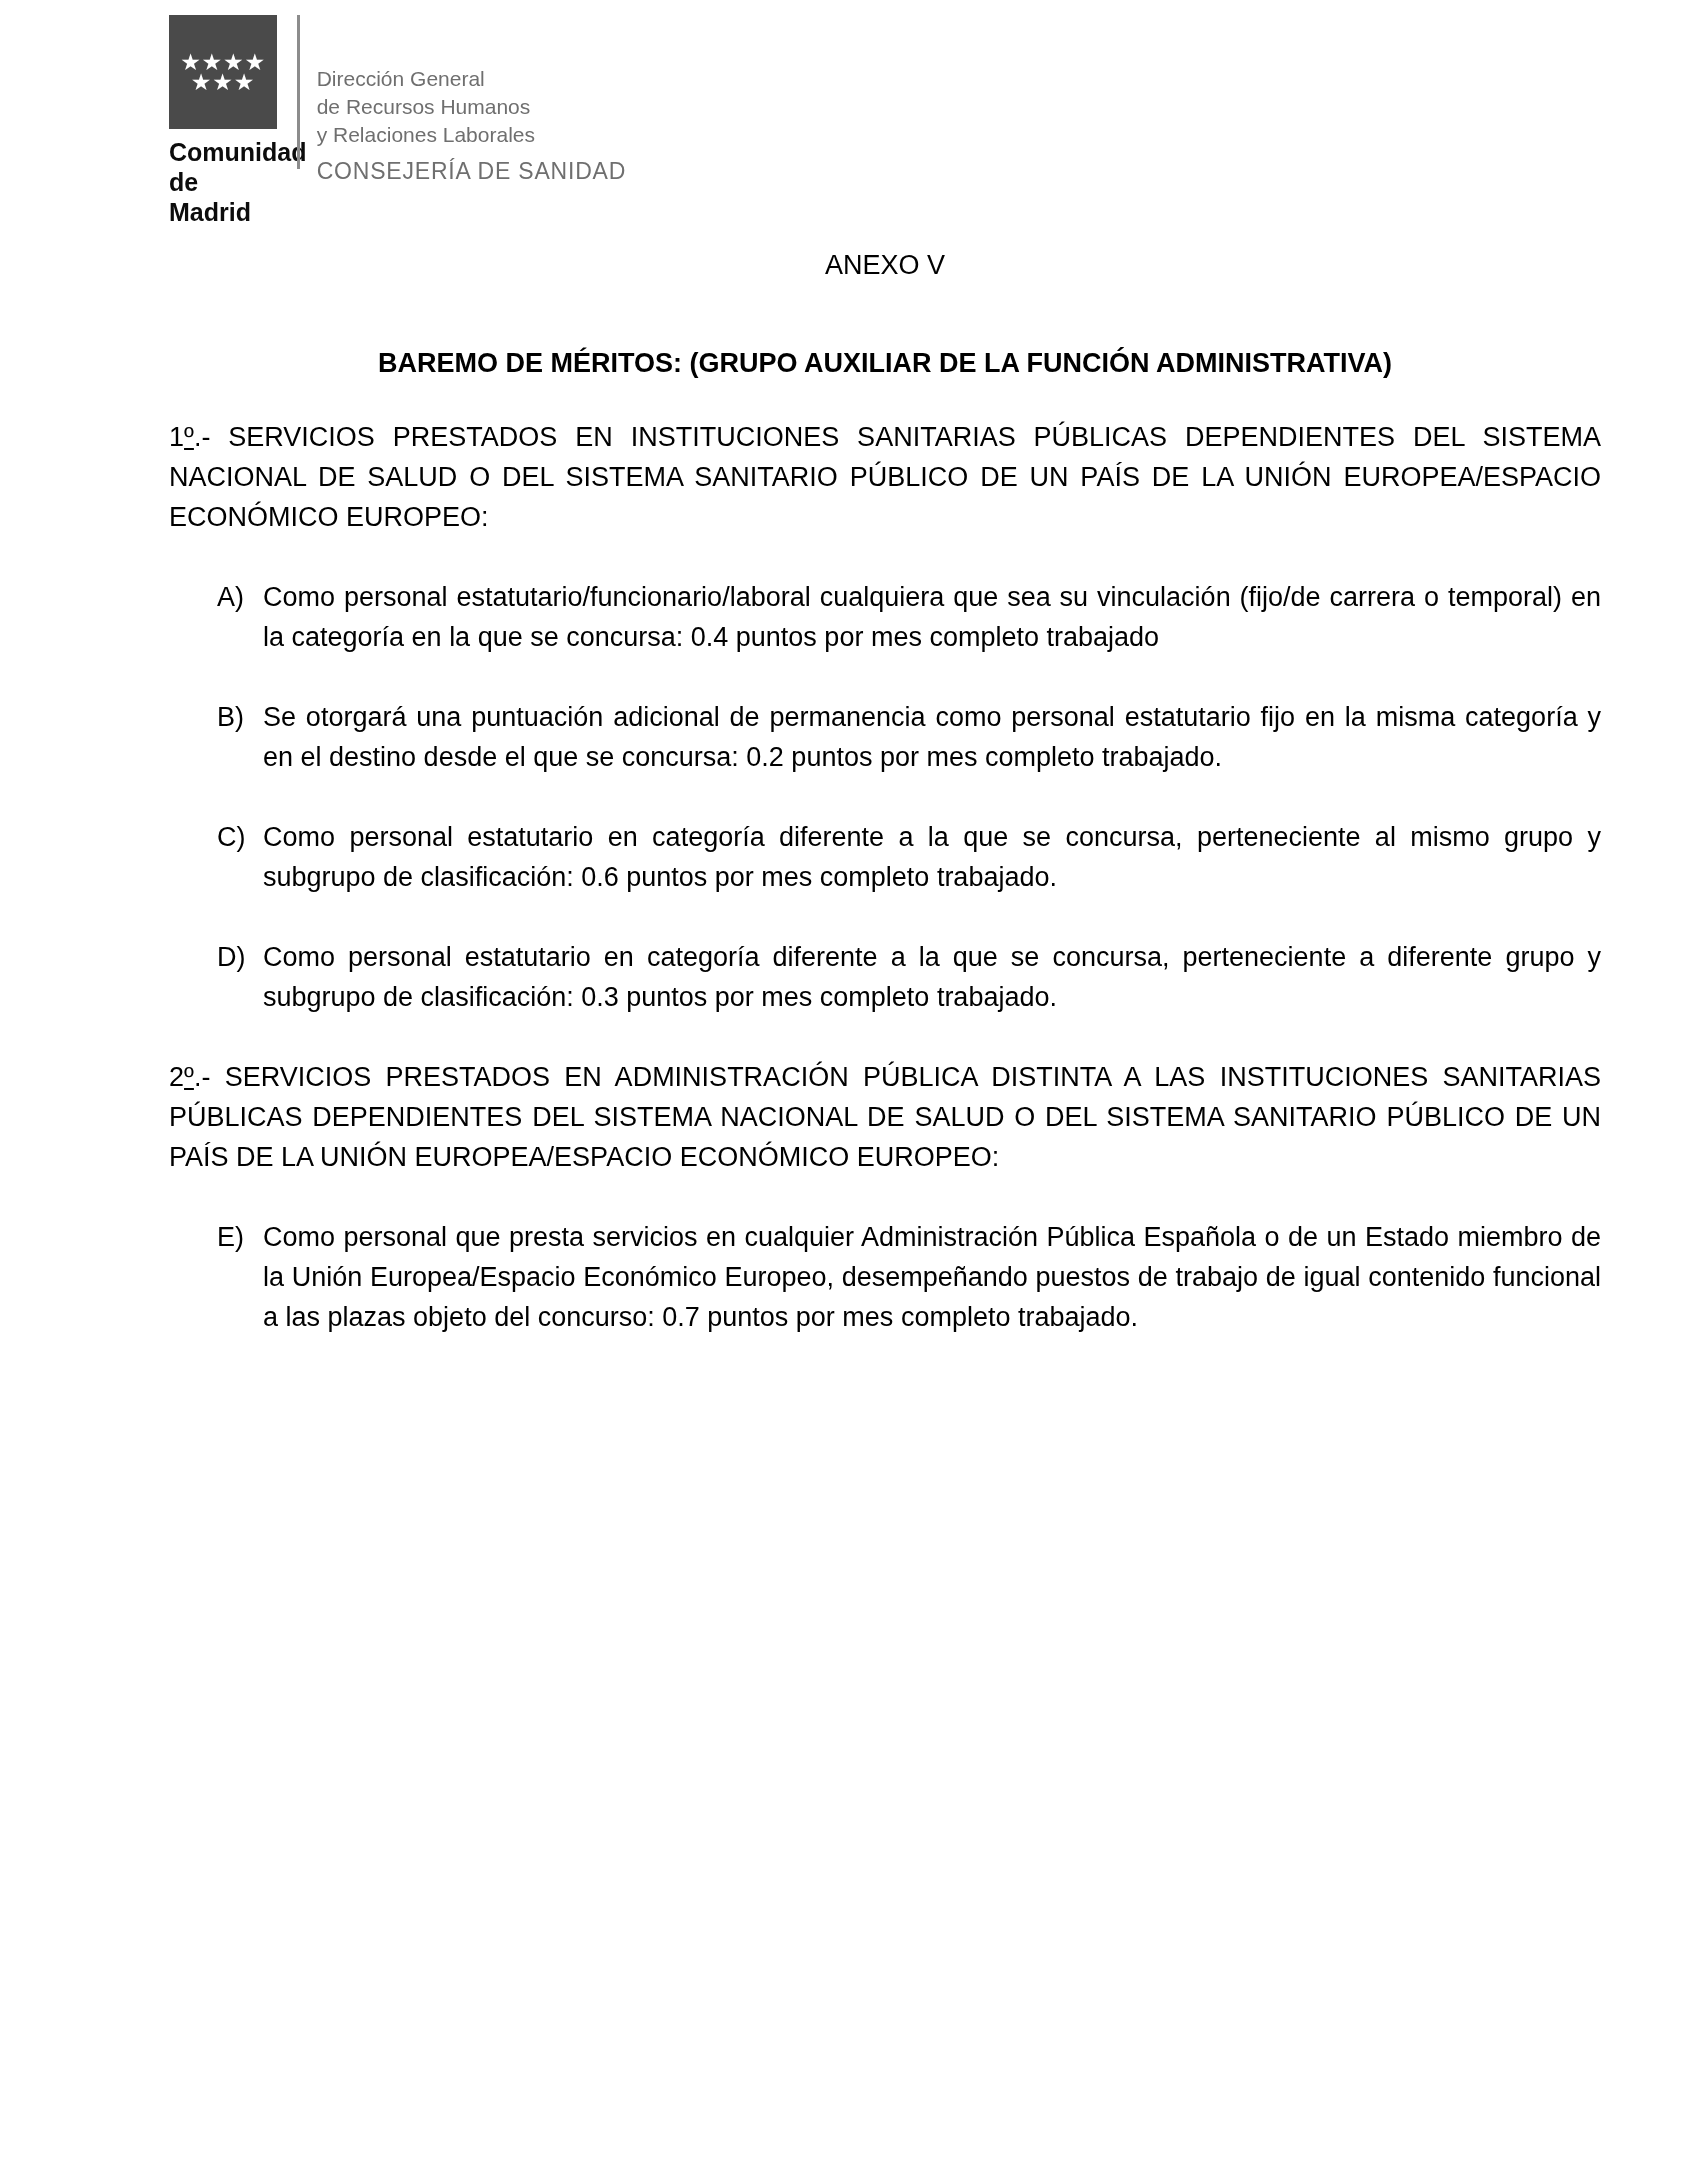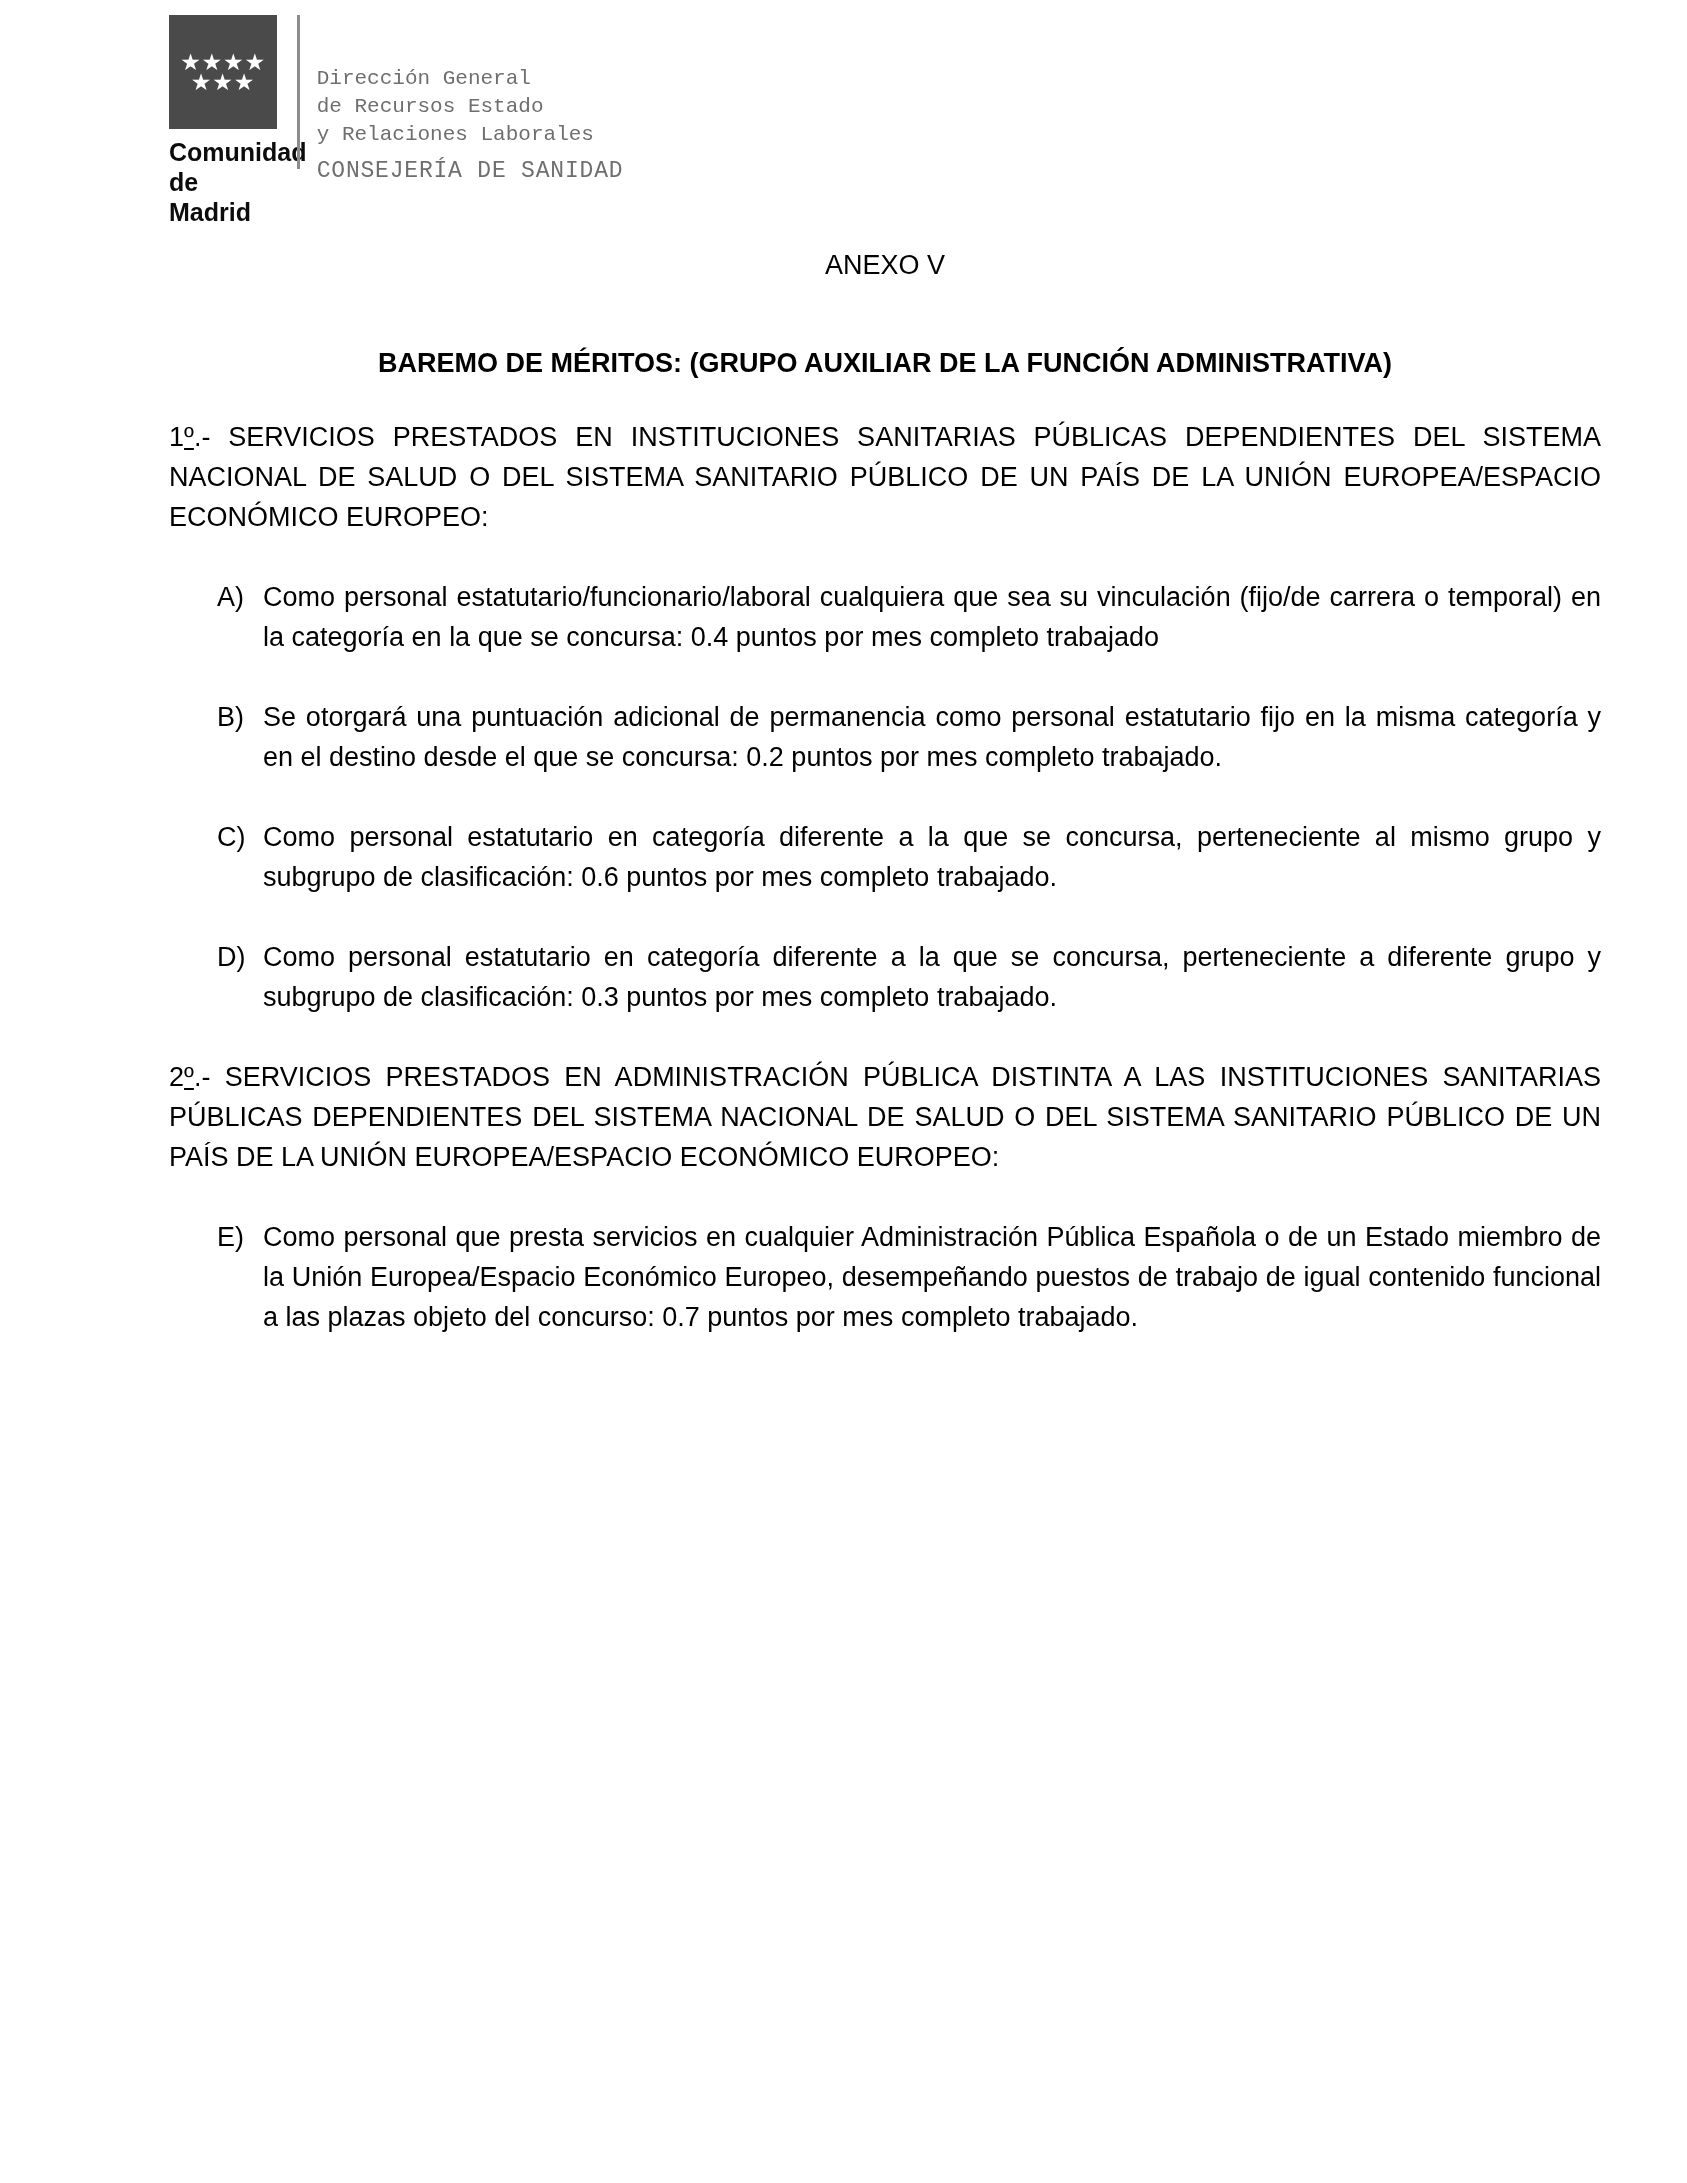--- a/index.html
+++ b/index.html
@@ -59,21 +59,20 @@
     width: 3px;
     height: 154px;
     background: #8c8c8c;
     margin-right: 16.7px;
   }
   .dept-col {
     padding-top: 50px;
     color: #6f6f6f;
     font-size: 21px;
     line-height: 28px;
-    font-family: Liberation Mono, monospace;
   }
   .dept-line { white-space: nowrap; }
   .dept-line.consejeria {
     margin-top: 8px;
     font-size: 23px;
     letter-spacing: 0.8px;
   }
 
   
   .doc {
@@ -129,21 +128,21 @@
         <div class="stars bottom">★★★</div>
       </div>
       <div class="region-name">
         <span>Comunidad</span>
         <span>de Madrid</span>
       </div>
     </div>
     <div class="v-divider" style="background: rgb(140, 140, 140);"></div>
     <div class="dept-col" style="color: rgb(111, 111, 111);">
       <div class="dept-line">Dirección General</div>
-      <div class="dept-line">de Recursos Estado</div>
+      <div class="dept-line">de Recursos Humanos</div>
       <div class="dept-line">y Relaciones Laborales</div>
       <div class="dept-line consejeria">CONSEJERÍA DE SANIDAD</div>
     </div>
   </header>
 
   <main class="doc">
 
     <h1 class="title">ANEXO V</h1>
 
     <h2 class="subtitle">BAREMO DE MÉRITOS: (GRUPO AUXILIAR DE LA FUNCIÓN ADMINISTRATIVA)</h2>

